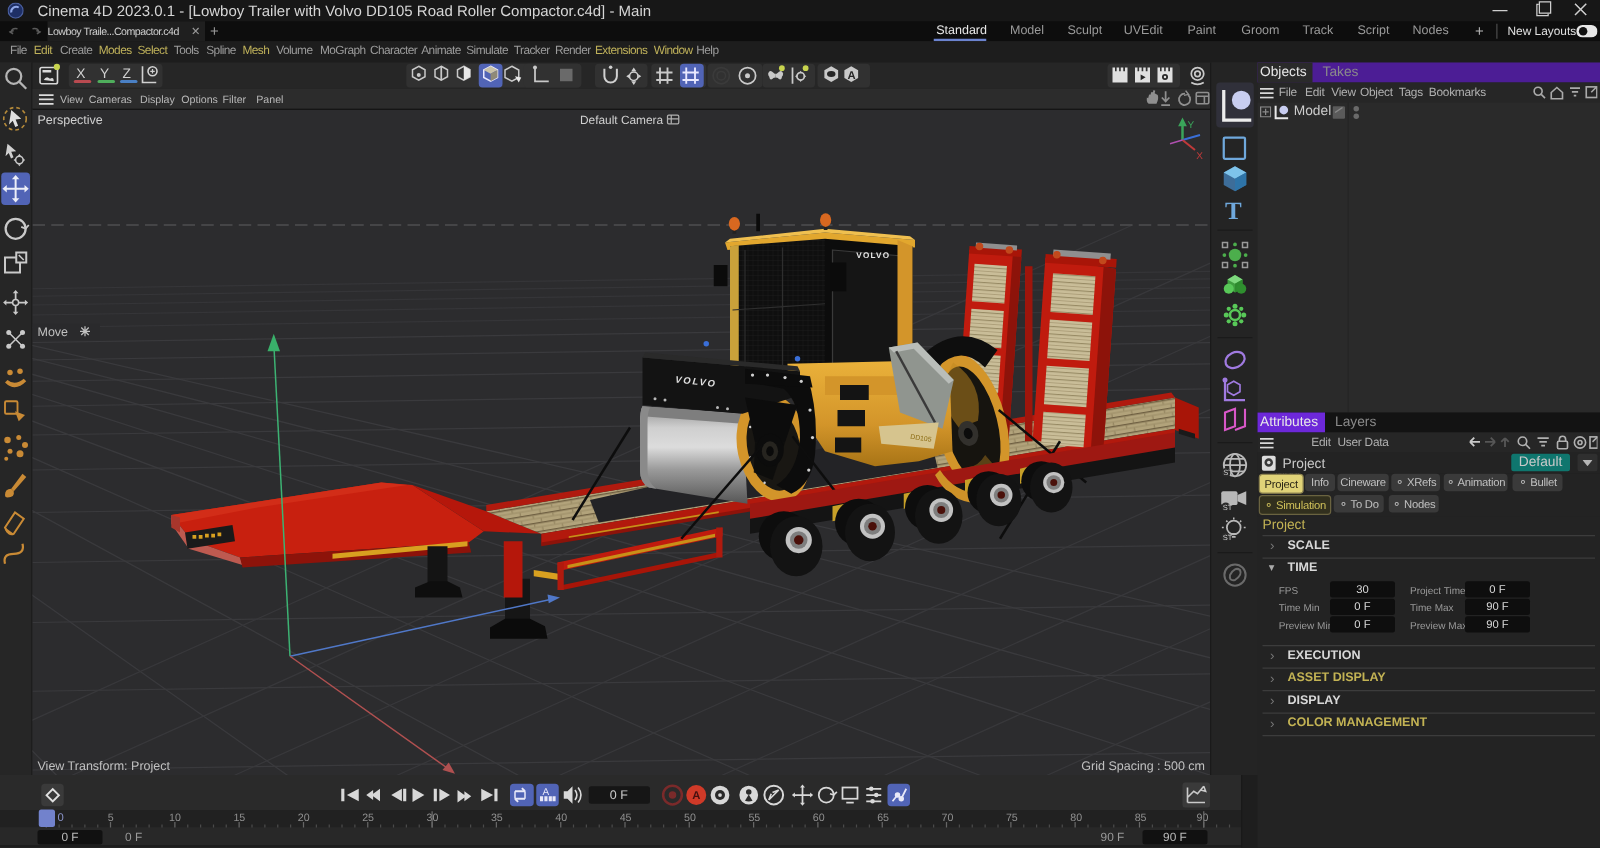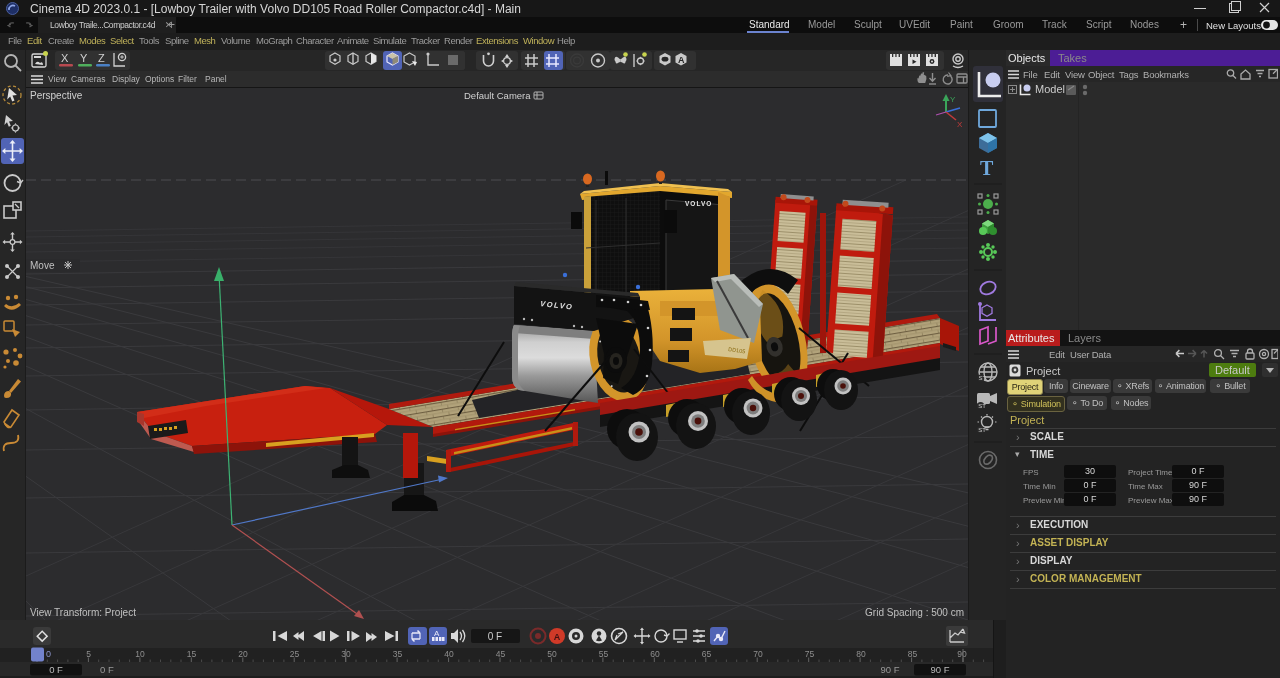--- a/index.html
+++ b/index.html
@@ -25,21 +25,21 @@
   <svg class="abs" style="left:1259px;top:2px" width="11" height="11" viewBox="0 0 11 11">
         <path d="M1 1 L10 10 M10 1 L1 10" stroke="#cfcfcf" stroke-width="1.2"></path>
       </svg>
 </div>
 
 <div class="abs" style="left:0;top:17px;width:1280px;height:16px;background:#0d0d0d;">
   <svg class="abs" style="left:7px;top:3px" width="26" height="10" viewBox="0 0 26 10">
     <path d="M2 6 Q2 2 7 3 M3.5 7 L1 5.5 L4 4.5" stroke="#5a5a5a" stroke-width="1.2" fill="none"></path>
     <path d="M24 6 Q24 2 19 3 M22.5 7 L25 5.5 L22 4.5" stroke="#5a5a5a" stroke-width="1.2" fill="none"></path>
   </svg>
-  <div class="abs" style="left:38px;top:0;width:126px;height:16px;background:#1f1f1f;color:#cfcfcf;font-size:8.5px;letter-spacing:-0.4px;line-height:16px;text-align:left;padding-left:12px;">Lowboy Traile...Compactor.c4d
+  <div class="abs" style="left:38px;top:0;width:126px;height:16px;background:#1f1f1f;color:#cfcfcf;font-size:8.5px;letter-spacing:-0.4px;line-height:16px;text-align:left;padding-left:0;">Lowboy Traile...Compactor.c4d
     <span style="position:absolute;right:4px;top:3px;color:#9a9a9a;font-size:9px;line-height:10px;">✕</span></div>
   <div class="abs" style="left:168px;top:1px;color:#9a9a9a;font-size:12px;">+</div>
 
   <div class="abs" style="left:749px;top:2px;font-size:10px;color:#e8e8e8;">Standard</div>
   <div class="abs" style="left:747px;top:14px;width:42px;height:2px;background:#6b83cf;"></div>
   <div class="abs" style="left:808px;top:2px;font-size:10px;color:#9a9a9a;">Model</div>
   <div class="abs" style="left:854px;top:2px;font-size:10px;color:#9a9a9a;">Sculpt</div>
   <div class="abs" style="left:899px;top:2px;font-size:10px;color:#9a9a9a;">UVEdit</div>
   <div class="abs" style="left:950px;top:2px;font-size:10px;color:#9a9a9a;">Paint</div>
   <div class="abs" style="left:993px;top:2px;font-size:10px;color:#9a9a9a;">Groom</div>
@@ -775,21 +775,21 @@
     <span class="abs" style="left:29px;top:1px;color:#cccccc;">Model</span>
     <svg class="abs" style="left:60px;top:2px" width="26" height="12" viewBox="0 0 26 12">
       <rect x="0" y="1" width="10" height="10" rx="1" fill="#5a5a5a"></rect>
           <path d="M2 6 l6 -4" stroke="#888" stroke-width="1.2"></path>
       <circle cx="19" cy="3" r="2.2" fill="#6a6a6a"></circle>
           <circle cx="19" cy="9" r="2.2" fill="#6a6a6a"></circle>
     </svg>
   </div>
 
   <div class="abs" style="left:0;top:280px;width:274px;height:16px;background:#131313;">
-    <div class="abs" style="left:0;top:0;width:52px;height:16px;background:#b91c1c;color:#e8e8e8;line-height:16px;padding-left:2px;">Attributes</div>
+    <div class="abs" style="left:0;top:0;width:52px;height:16px;background:#6d28d9;color:#e8e8e8;line-height:16px;padding-left:2px;">Attributes</div>
     <div class="abs" style="left:62px;top:2px;color:#8a8a8a;">Layers</div>
   </div>
 
   <div class="abs" style="left:0;top:296px;width:274px;height:16px;background:#262626;color:#b0b0b0;font-size:9.5px;letter-spacing:-0.2px;">
     <svg class="abs" style="left:2px;top:4px" width="11" height="9" viewBox="0 0 11 9">
           <path d="M0 1h11M0 4.5h11M0 8h11" stroke="#d8d8d8" stroke-width="1.4"></path>
         </svg>
     <span class="abs" style="left:14px;top:3px;margin-top:24px;">Mode</span>
     <span class="abs" style="left:43px;top:3px;">Edit</span>
     <span class="abs" style="left:64px;top:3px;">User Data</span>
@@ -811,21 +811,21 @@
     </svg>
   </div>
 
   <div class="abs" style="left:0;top:312px;width:274px;height:17px;background:#232323;">
     <svg class="abs" style="left:3px;top:2px" width="12" height="13" viewBox="0 0 12 13">
       <rect x="0.5" y="0.5" width="11" height="12" rx="1.5" fill="#dcdcdc"></rect>
           <circle cx="6" cy="6" r="3.4" fill="#3a3a3a"></circle>
           <circle cx="6" cy="6" r="1.4" fill="#dcdcdc"></circle>
     </svg>
     <span class="abs" style="left:20px;top:3px;color:#c9c9c9;">Project</span>
-    <div class="abs" style="left:203px;top:1px;width:41px;height:14px;background:#4d7c0f;border-radius:2px;color:#c9c9c9;padding-left:6px;line-height:14px;">Default</div>
+    <div class="abs" style="left:203px;top:1px;width:41px;height:14px;background:#0f766e;border-radius:2px;color:#c9c9c9;padding-left:6px;line-height:14px;">Default</div>
     <div class="abs" style="left:256px;top:1px;width:16px;height:14px;background:#2f2f2f;border-radius:2px;"></div>
     <svg class="abs" style="left:260px;top:6px" width="8" height="5" viewBox="0 0 8 5">
           <path d="M0 0 h8 l-4 5z" fill="#b5b5b5"></path>
         </svg>
   </div>
 
   <div class="abs" style="left:0;top:329px;width:274px;height:17px;background:#232323;">
     <div class="abs btn" style="left:1px;top:0px;width:34px;height:14px;background:#e0d378;border:1px solid #8f8550;border-radius:3px;color:#2a2616;text-align:center;line-height:14px;">Project</div>
     <div class="abs btn" style="left:38px;top:0px;width:24px;height:14px;background:#3a3a3a;border-radius:3px;color:#c0c0c0;text-align:center;line-height:14px;">Info</div>
     <div class="abs btn" style="left:64px;top:0px;width:41px;height:14px;background:#3a3a3a;border-radius:3px;color:#c0c0c0;text-align:center;line-height:14px;">Cineware</div>

